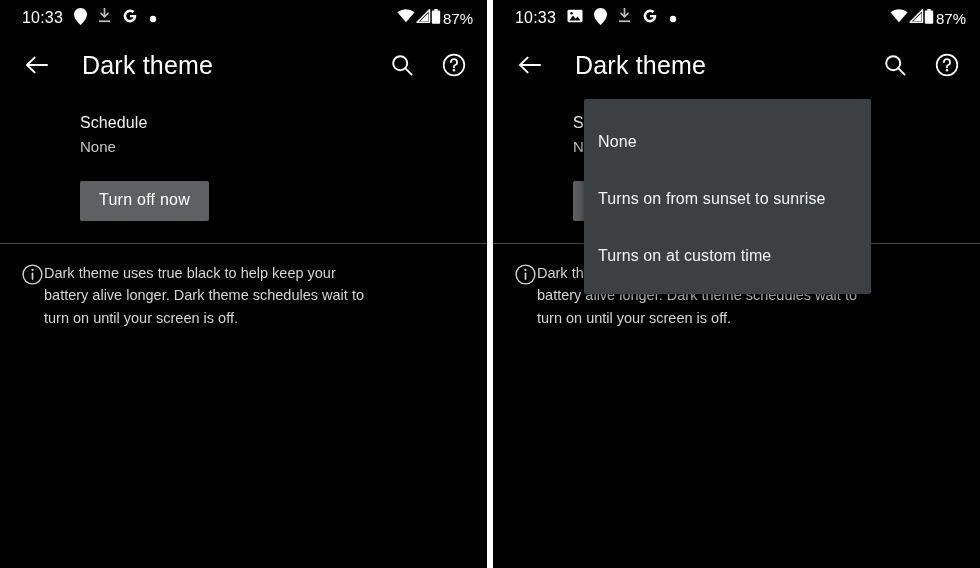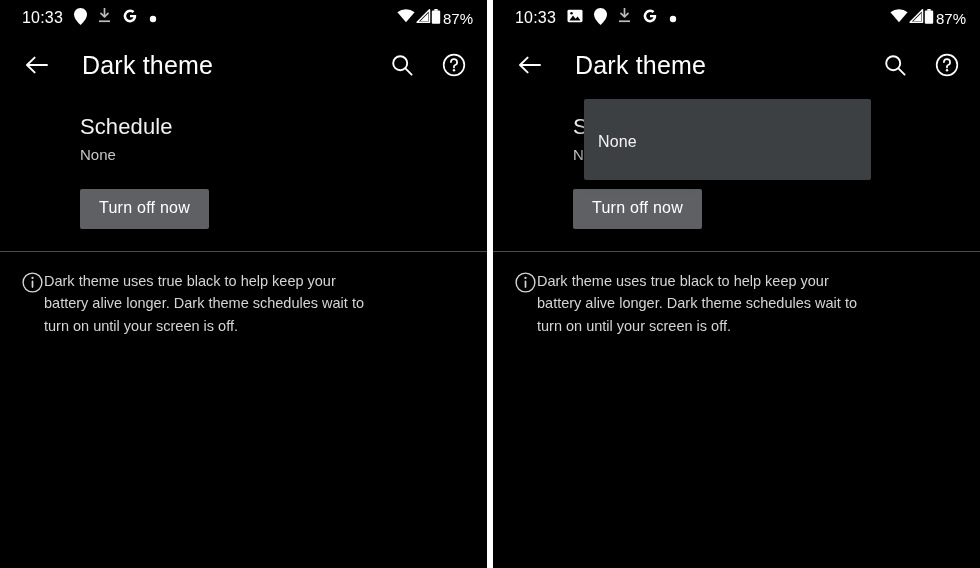--- a/index.html
+++ b/index.html
@@ -107,21 +107,21 @@
   }
 
   
   .content { position: relative; }
 
   .pref-block {
     padding: 20px 20px 0 80px;
   }
   .pref-title {
     color: #f1f1f1;
-    font-size: 22px;
+    font-size: 16px;
     font-weight: 400;
     letter-spacing: 0.1px;
   }
   .pref-summary {
     color: #c7c7c7;
     font-size: 15px;
     font-weight: 400;
     margin-top: 6px;
   }
 
@@ -403,16 +403,18 @@
             <circle cx="10.5" cy="5.9" r="1.15" fill="#d5d5d5"></circle>
             <rect x="9.65" y="8.6" width="1.7" height="7.3" rx="0.8" fill="#d5d5d5"></rect>
           </svg>
         </div>
         <div class="info-text">Dark theme uses true black to help keep your battery alive longer. Dark theme schedules wait to turn on until your screen is off.</div>
       </div>
     </div>
 
     <div class="dropdown-menu">
       <div class="dropdown-item">None</div>
+      <div class="dropdown-item">Turns on from sunset to sunrise</div>
+      <div class="dropdown-item">Turns on at custom time</div>
     </div>
   </div>
 
 </div>
 
 </body></html>

